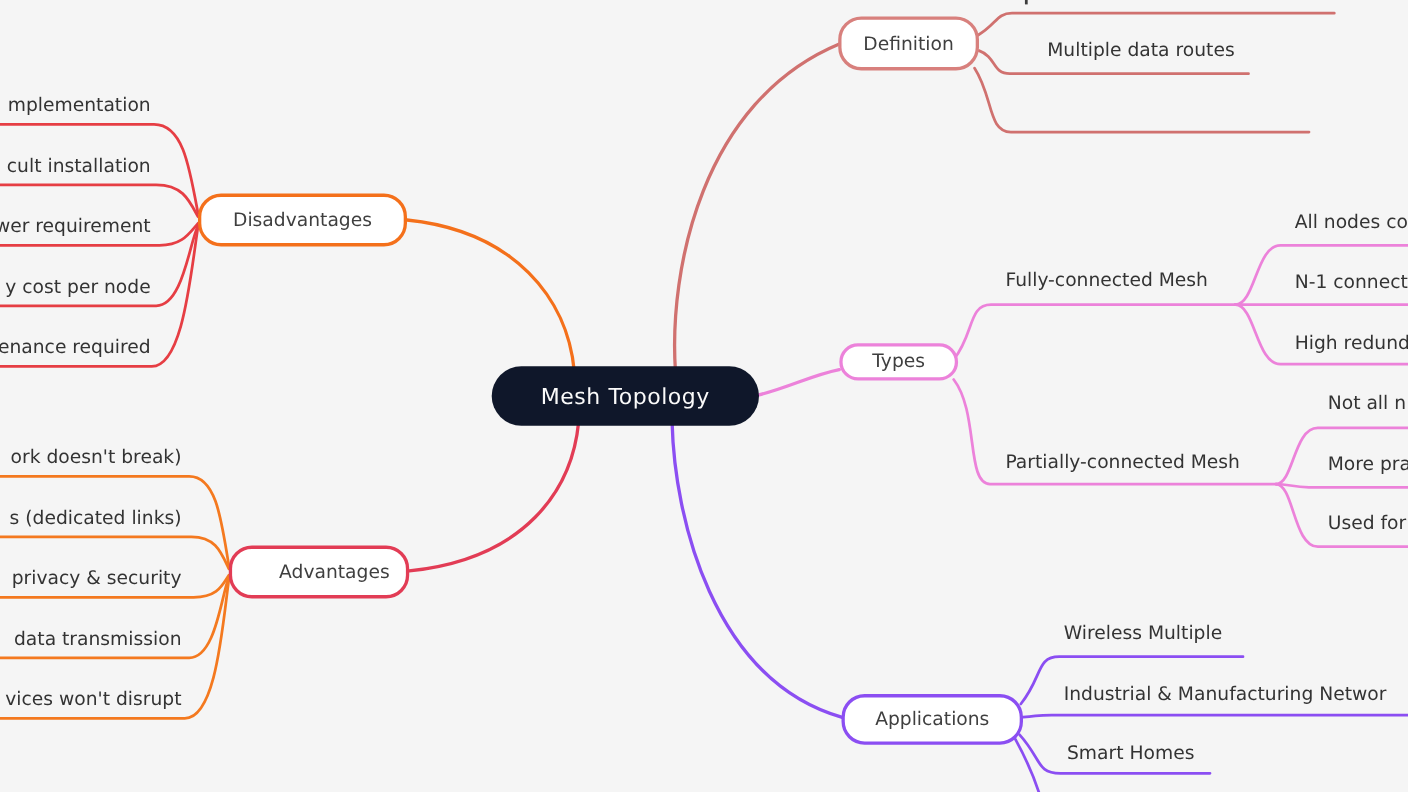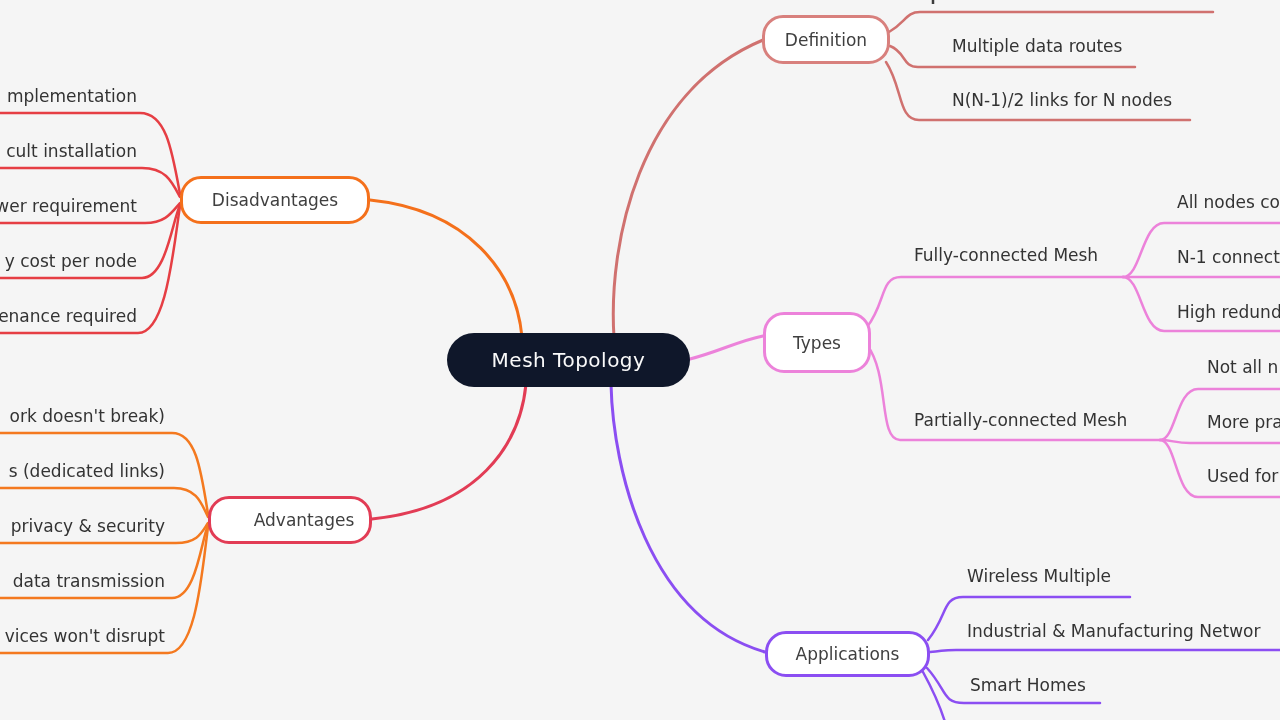--- a/index.html
+++ b/index.html
@@ -73,35 +73,34 @@
     <path d="M 923 672 C 934 692, 940 706, 945 722" stroke="#8b4ef2" stroke-width="2.5" stroke-linecap="round"></path>
   </svg>
 
   <div class="central" style="left:447px;top:333px;width:243px;height:54px;">
     <span>Mesh Topology</span>
   </div>
 
   <div class="pill def" style="left:762px;top:15px;width:128px;height:49px;">
     <span>Definition</span>
   </div>
-  <div class="pill typ" style="left:763px;top:312px;width:108px;height:61px;">
+  <div class="pill typ" style="left:763px;top:312px;width:108px;height:34px;">
     <span>Types</span>
   </div>
   <div class="pill dis" style="left:180px;top:176px;width:190px;height:48px;">
     <span>Disadvantages</span>
   </div>
   <div class="pill adv" style="left:208px;top:496px;width:164px;height:48px;padding-left:28px;">
     <span>Advantages</span>
   </div>
   <div class="pill app" style="left:765px;top:631px;width:165px;height:46px;">
     <span>Applications</span>
   </div>
 
   <div class="item" style="left:952px;top:36px;">Multiple data routes</div>
-  <div class="item" style="left:952px;top:90px;">N(N-1)/2 links for N nodes</div>
 
   <div class="item" style="left:914px;top:245px;">Fully-connected Mesh</div>
   <div class="item" style="left:1177px;top:192px;">All nodes co</div>
   <div class="item" style="left:1177px;top:247px;">N-1 connect</div>
   <div class="item" style="left:1177px;top:302px;">High redund</div>
   <div class="item" style="left:914px;top:410px;">Partially-connected Mesh</div>
   <div class="item" style="left:1207px;top:357px;">Not all n</div>
   <div class="item" style="left:1207px;top:412px;">More pra</div>
   <div class="item" style="left:1207px;top:466px;">Used for</div>
 

